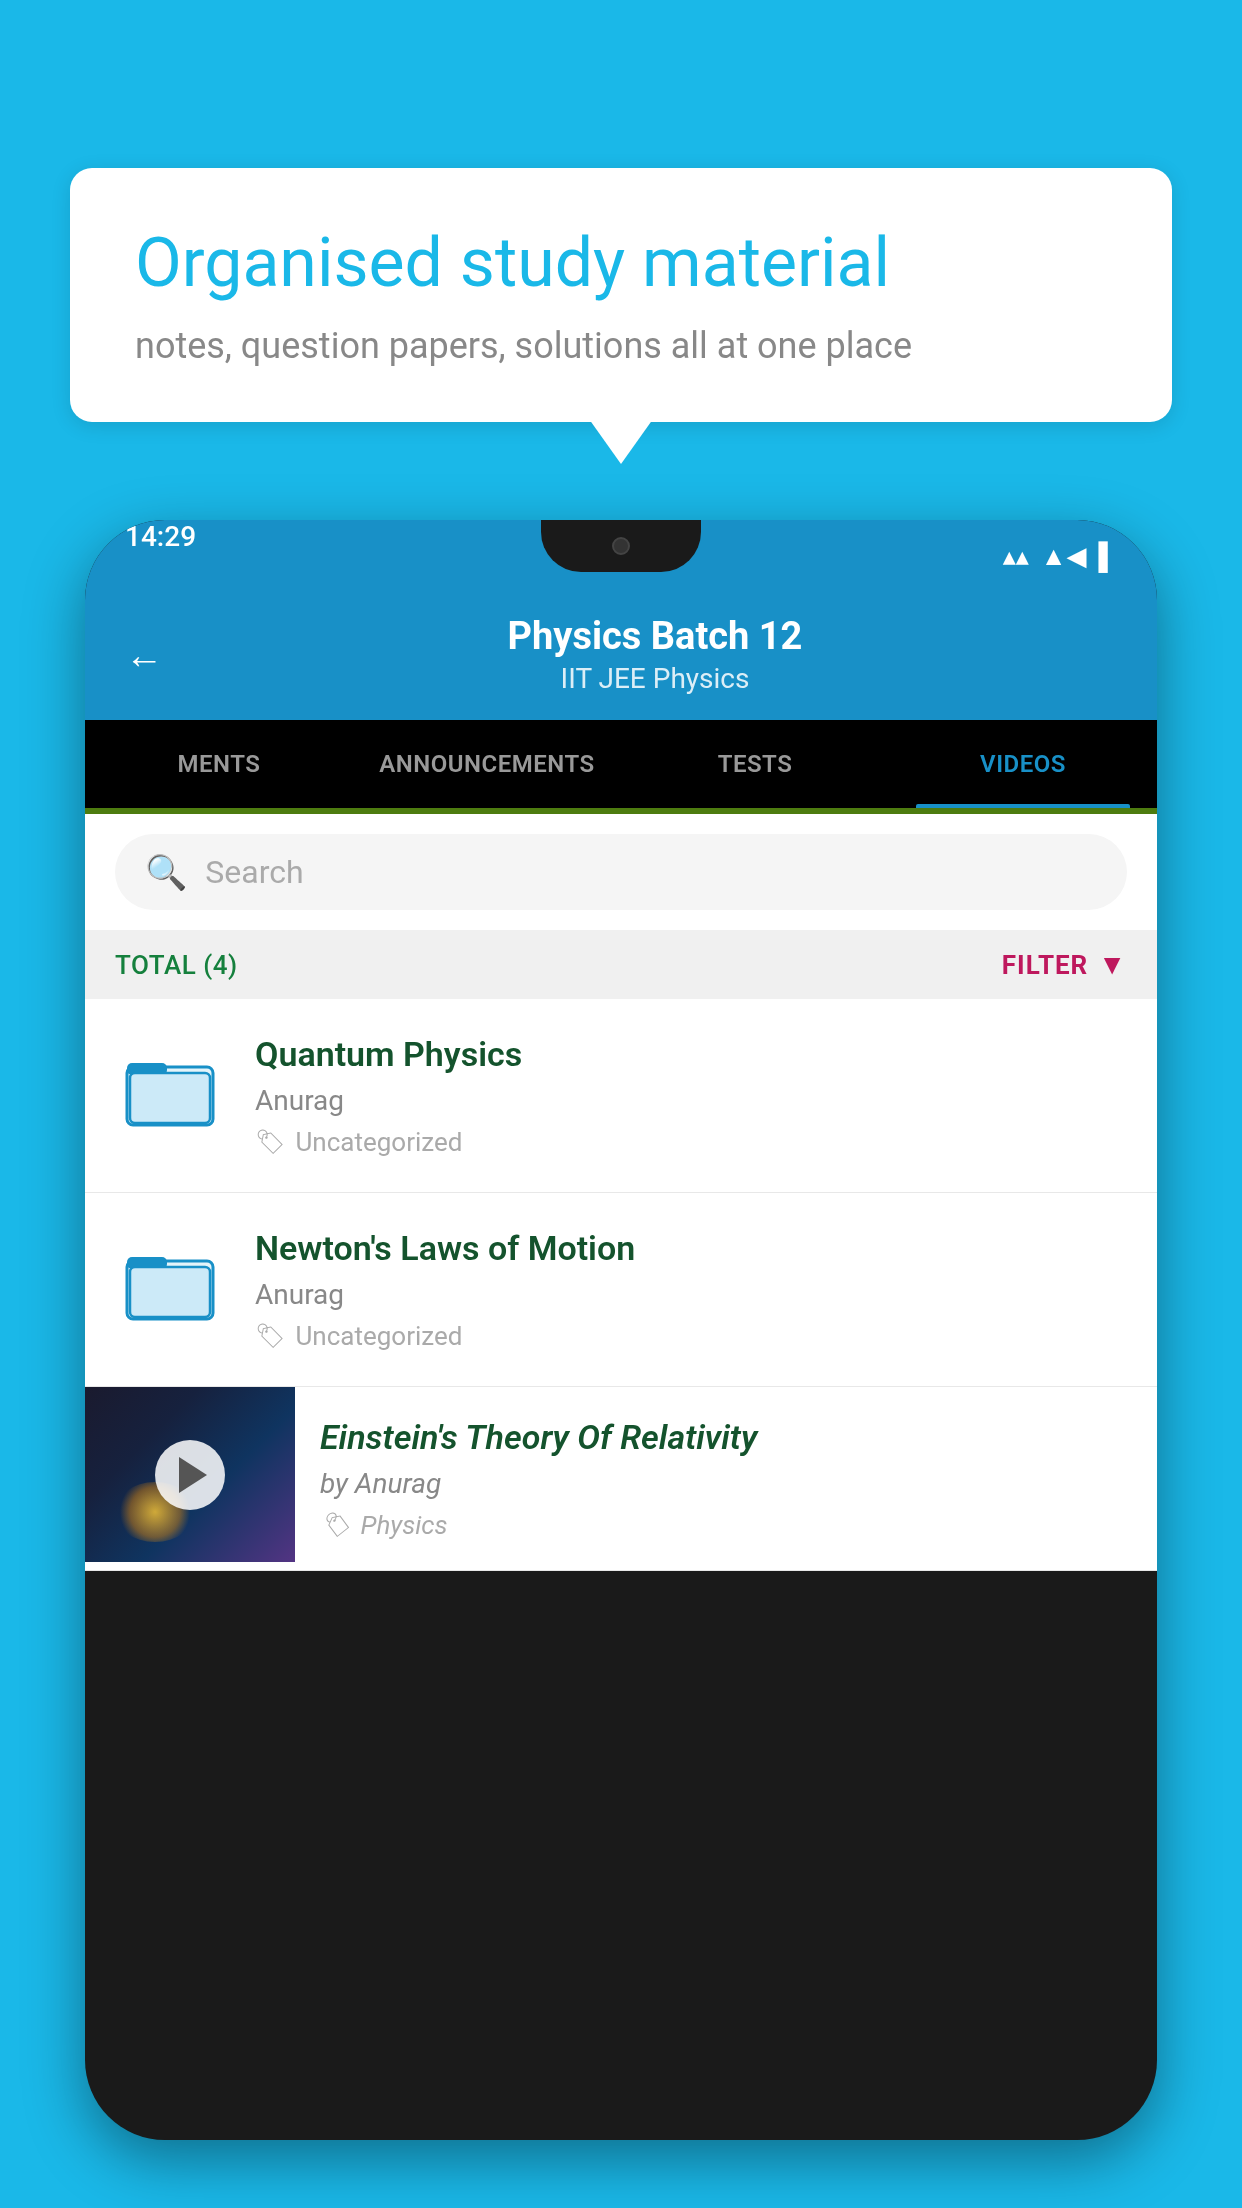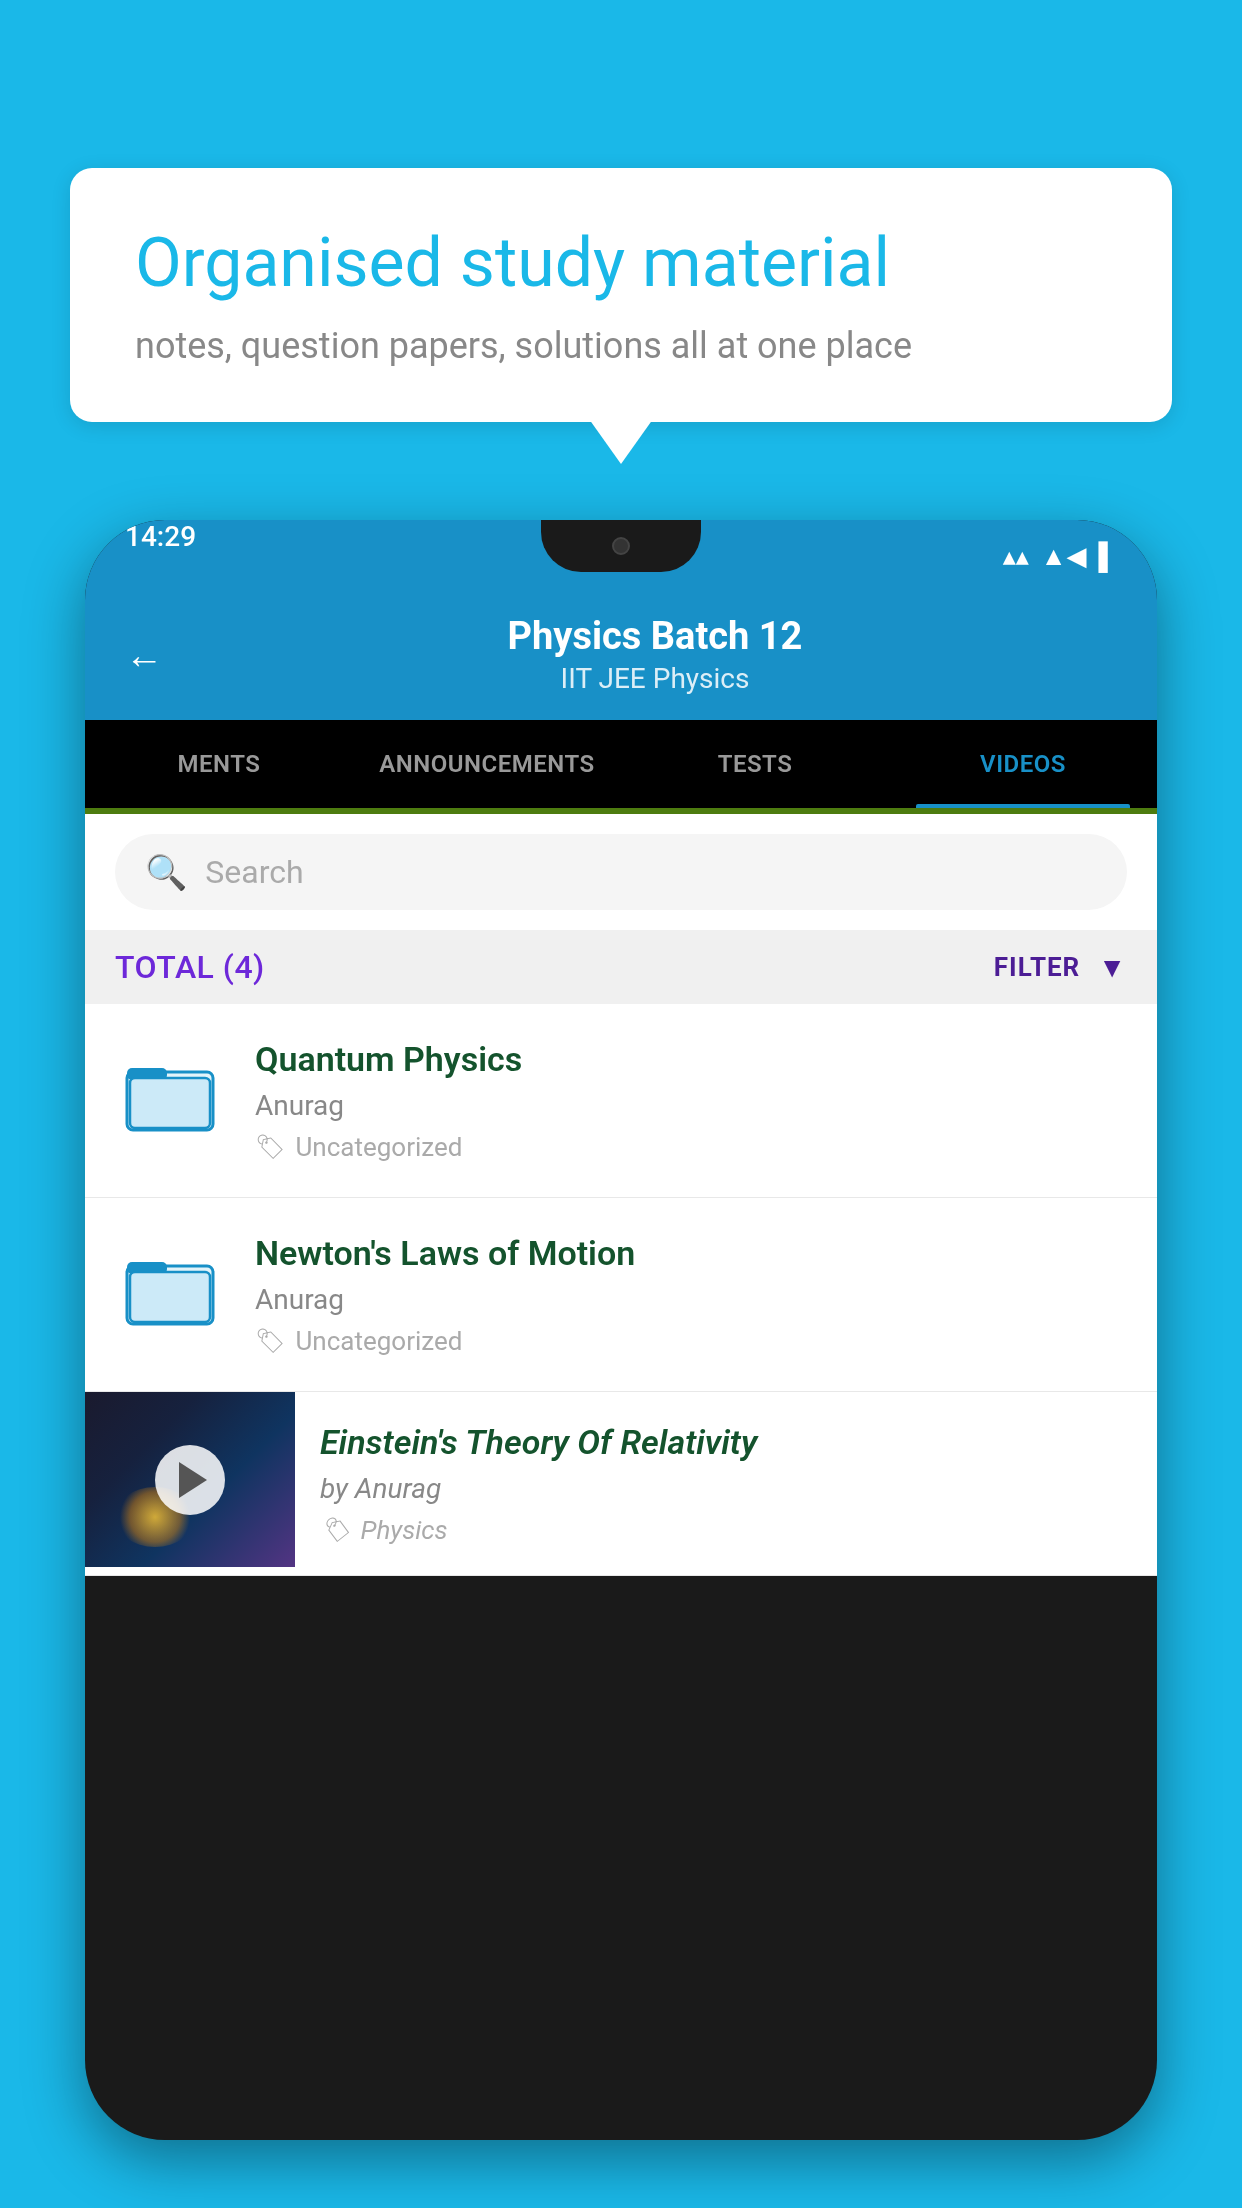--- a/index.html
+++ b/index.html
@@ -220,32 +220,32 @@
     
     .filter-bar {
       background: #f0f0f0;
       display: flex;
       align-items: center;
       justify-content: space-between;
       padding: 18px 30px;
     }
 
     .total-count {
-      color: #6d28d9;
-      font-size: 32px;
+      color: #15803d;
+      font-size: 26px;
       font-weight: 500;
       text-transform: uppercase;
       letter-spacing: 0.5px;
     }
 
     .filter-btn {
       display: flex;
       align-items: center;
-      gap: 18px;
-      color: #4c1d95;
+      gap: 10px;
+      color: #be185d;
       font-size: 26px;
       font-weight: 700;
       text-transform: uppercase;
       letter-spacing: 1px;
       cursor: pointer;
     }
 
     .filter-icon {
       font-size: 28px;
     }

